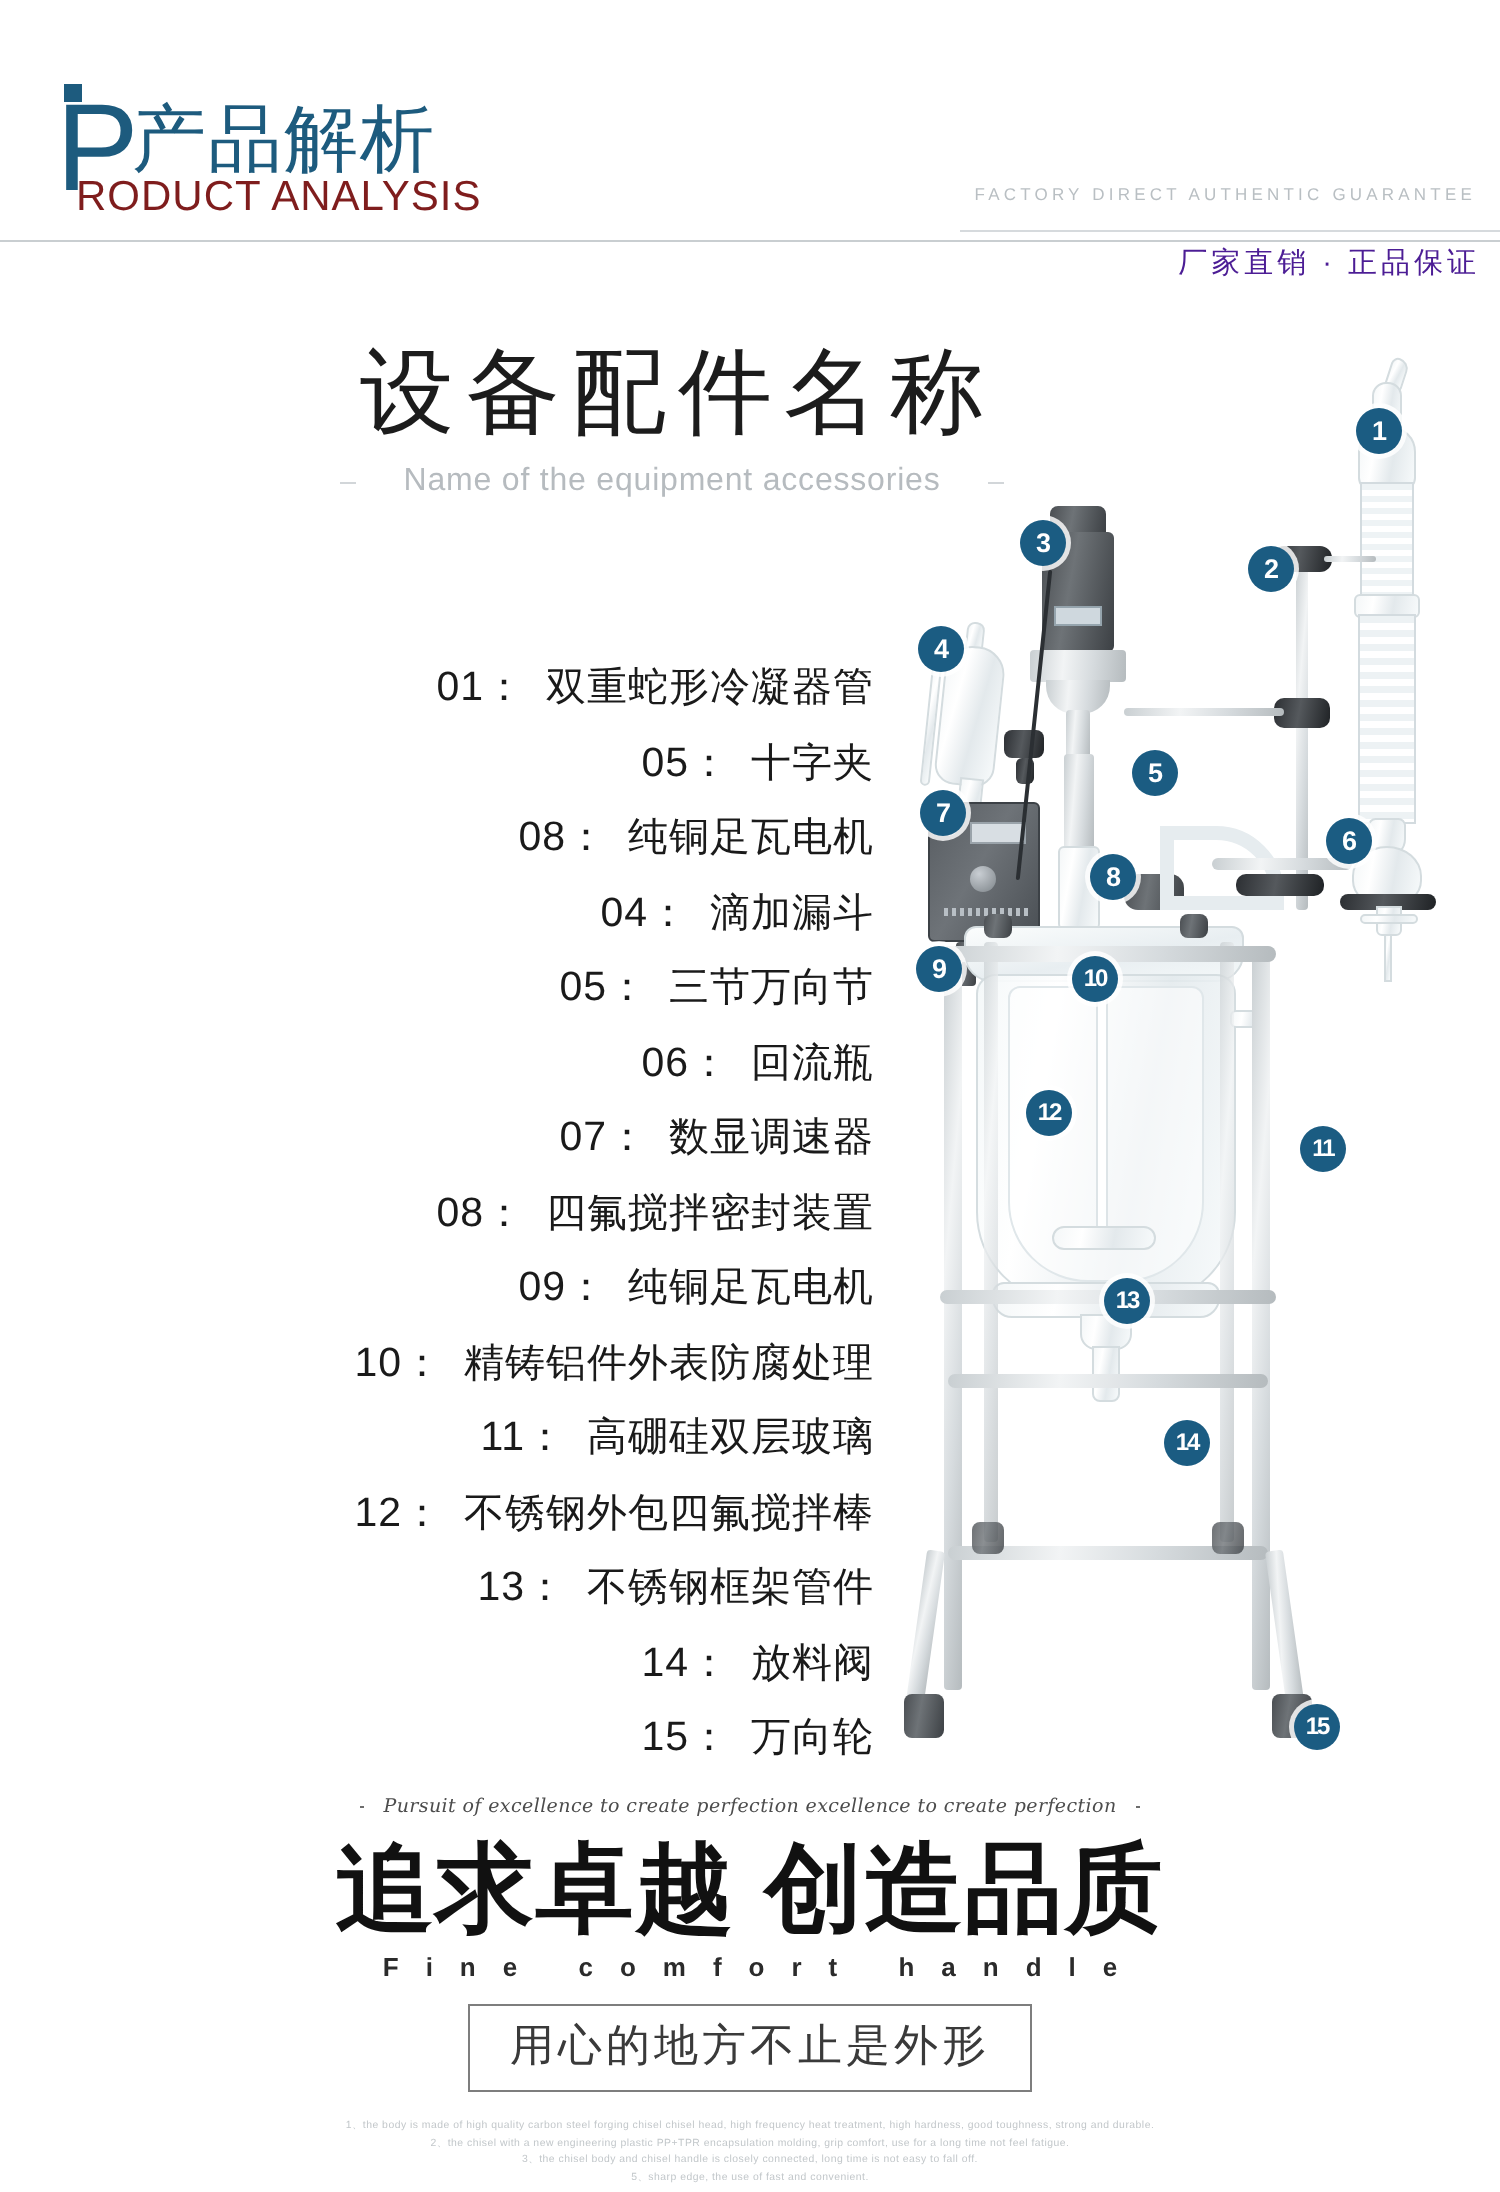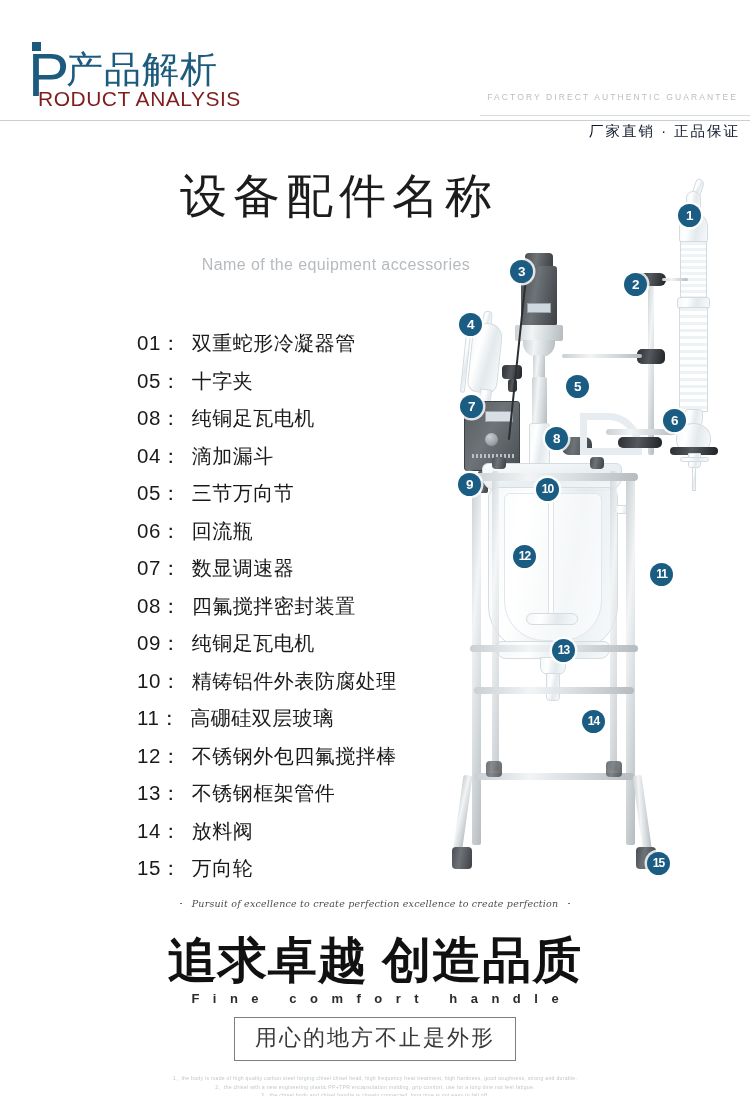--- a/index.html
+++ b/index.html
@@ -33,45 +33,45 @@
   }
   .hdr-rule { position: absolute; left: 0; top: 120px; width: 750px; height: 1px; background: #c9ced1; }
   .hdr-right { position: absolute; right: 12px; top: 92px; width: 300px; text-align: right; }
   .hdr-en {
     font-size: 8.5px; color: #b9bfc3; letter-spacing: 2.1px;
     white-space: nowrap; font-weight: 400;
   }
   .hdr-rule2 { position: absolute; right: 0; top: 115px; width: 270px; height: 1px; background: #d6dadd; }
   .hdr-cn {
     position: absolute; right: 10px; top: 122px;
-    font-size: 14.5px; color: #0f172a; letter-spacing: 2px; white-space: nowrap;
+    font-size: 14.5px; color: #4c1d95; letter-spacing: 2px; white-space: nowrap;
   }
 
   
   .title-block { position: absolute; left: 0; top: 168px; width: 672px; text-align: center; }
   .title-cn {
     font-size: 47px; line-height: 56px; color: #1c1c1c; font-weight: 400;
     letter-spacing: 6px; text-indent: 6px;
     font-family: "Liberation Sans", sans-serif;
   }
   .title-sub-row {
     display: flex; align-items: center; justify-content: space-between;
-    gap: 24px; margin-top: 8px; padding: 0 170px; flex-direction: column;
+    gap: 24px; margin-top: 8px; padding: 0 170px;
   }
   .title-sub-row .ln { flex: 1; height: 1px; background: #d2d6d9; max-width: 38px; }
   .title-en {
     font-size: 16px; color: #b6bbbf; font-weight: 300; letter-spacing: 0.4px;
     white-space: nowrap;
   }
 
   
   .parts-list { position: absolute; left: 137px; top: 330px; width: 300px; }
   .part-row {
     display: flex; align-items: baseline;
-    height: 37.5px; font-size: 20px; color: #1a1a1a; white-space: nowrap;
+    height: 37.5px; font-size: 20px; color: #1a1a1a; white-space: nowrap; justify-content: flex-end;
   }
   .part-no {
     font-size: 20.5px; color: #1a1a1a; letter-spacing: 0.5px;
     font-family: "Liberation Sans", sans-serif; font-weight: 400;
   }
   .part-sep { margin: 0 2px 0 0; }
   .part-name {
     font-size: 20px; color: #1a1a1a; margin-left: 9px; letter-spacing: 0.5px;
   }
 
@@ -110,21 +110,21 @@
     display: flex; align-items: center; justify-content: center; gap: 10px;
     padding: 0 180px;
   }
   .script-row .ln { flex: 1; height: 1px; background: #6d6d6d; }
   .script-txt {
     font-family: "DejaVu Serif", "Liberation Serif", serif;
     font-style: italic; font-size: 9.5px; color: #4c4c4c;
     white-space: nowrap; letter-spacing: 0.2px;
   }
   .slogan {
-    text-align: center; margin-top: 22px;
+    text-align: center; margin-top: 7px;
     font-size: 49px; line-height: 58px; font-weight: 700;
     color: #111; letter-spacing: 1px;
     font-family: "Liberation Sans", sans-serif;
   }
   .slogan-en {
     text-align: center; margin-top: 2px;
     font-size: 13px; color: #2b2b2b; font-weight: 700;
     letter-spacing: 13.5px; text-indent: 13.5px;
   }
   .boxed-wrap { display: flex; justify-content: center; margin-top: 11px; }

